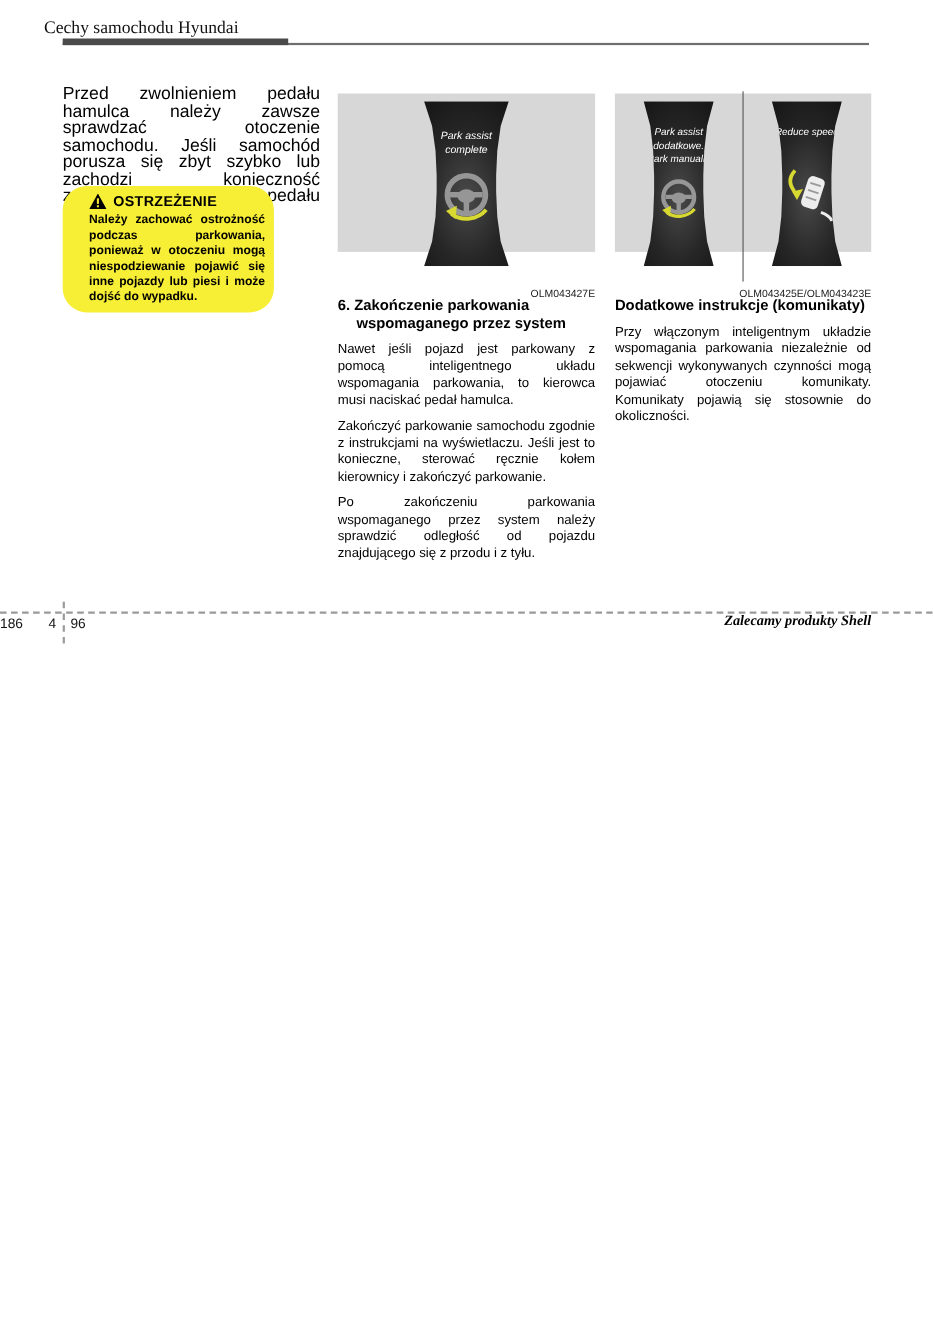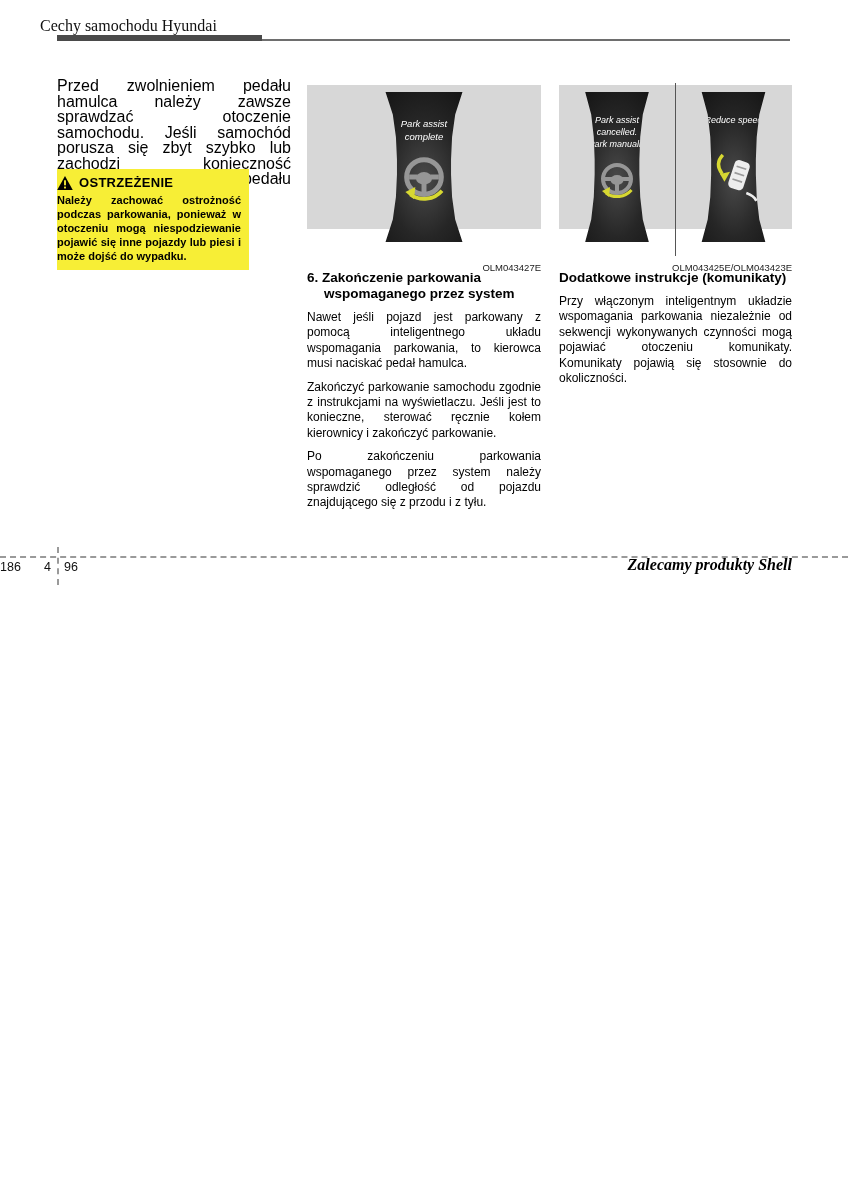--- a/index.html
+++ b/index.html
@@ -19,21 +19,22 @@
   .rule-thick { position:absolute; left:57px; top:35px; width:205px; height:6px; background:#4a4a4a; }
 
   
   .left-intro {
     position:absolute; left:57px; top:78px; width:234px;
     font-size:16px; line-height:15.5px; text-align:justify;
   }
   .warning-box {
     position:absolute; left:57px; top:169px; width:192px; min-height:88px;
     background:var(--warning-bg, #f7ee36);
-    padding:6px 8px 7px 0;
+    padding:6px 8px 7px 24px;
+    border-radius:22px;
   }
   .warning-title-row { display:flex; align-items:center; gap:6px; margin-bottom:3px; }
   .warn-icon { width:16px; height:14px; flex:0 0 auto; }
   .warning-title { font-weight:bold; font-size:13px; letter-spacing:.3px; }
   .warning-body { font-weight:bold; font-size:11px; line-height:14px; text-align:justify; }
 
   
   .figure {
     position:absolute; top:85px; height:144px;
     background:var(--figure-bg, #d7d7d7);
@@ -78,21 +79,21 @@
   
   .footer-dash { position:absolute; left:0; top:556px; width:848px; border-top:2px dashed #9a9a9a; }
   .footer-fold { position:absolute; left:57px; top:547px; height:38px; border-left:2px dashed #9a9a9a; }
   .footer-num  { position:absolute; top:560px; font-size:12.5px; color:#111; }
   .f-section { left:44px; }
   .f-pagein  { left:64px; }
   .f-center  { left:0; width:848px; text-align:left; }
   .footer-slogan {
     position:absolute; right:56px; top:556px;
     font-family:"Liberation Serif", serif; font-style:italic; font-weight:bold;
-    font-size:16px; color:#000;
+    font-size:13px; color:#000;
   }
 </style>
 </head>
 <body>
 
 <div class="page">
 
   <div class="header-title">Cechy samochodu Hyundai</div>
   <div class="rule-thin"></div>
   <div class="rule-thick"></div>
@@ -129,21 +130,21 @@
       </div>
     </div>
   </div>
   <div class="fig-caption cap-mid">OLM043427E</div>
 
   <div class="figure fig-right">
     <div class="fig-half">
       <div class="screen screen-half">
         <div class="screen-text">
           <div>Park assist</div>
-          <div>cancelled.</div>
+          <div>dodatkowe.</div>
           <div>Park manually</div>
         </div>
         <div class="screen-icon">
           <svg width="50" height="50" viewBox="0 0 100 100">
             <circle cx="50" cy="42" r="28" fill="none" stroke="#969696" stroke-width="8"></circle>
             <path d="M26 42 H40 M60 42 H74" stroke="#969696" stroke-width="8"></path>
             <ellipse cx="50" cy="44" rx="13" ry="10" fill="#969696"></ellipse>
             <path d="M50 52 V66" stroke="#969696" stroke-width="8"></path>
             <path d="M79 64 A38 38 0 0 1 28 70" fill="none" stroke="#d7d832" stroke-width="6"></path>
             <path d="M20 66 L36 58 L34 78 Z" fill="#d7d832"></path>

